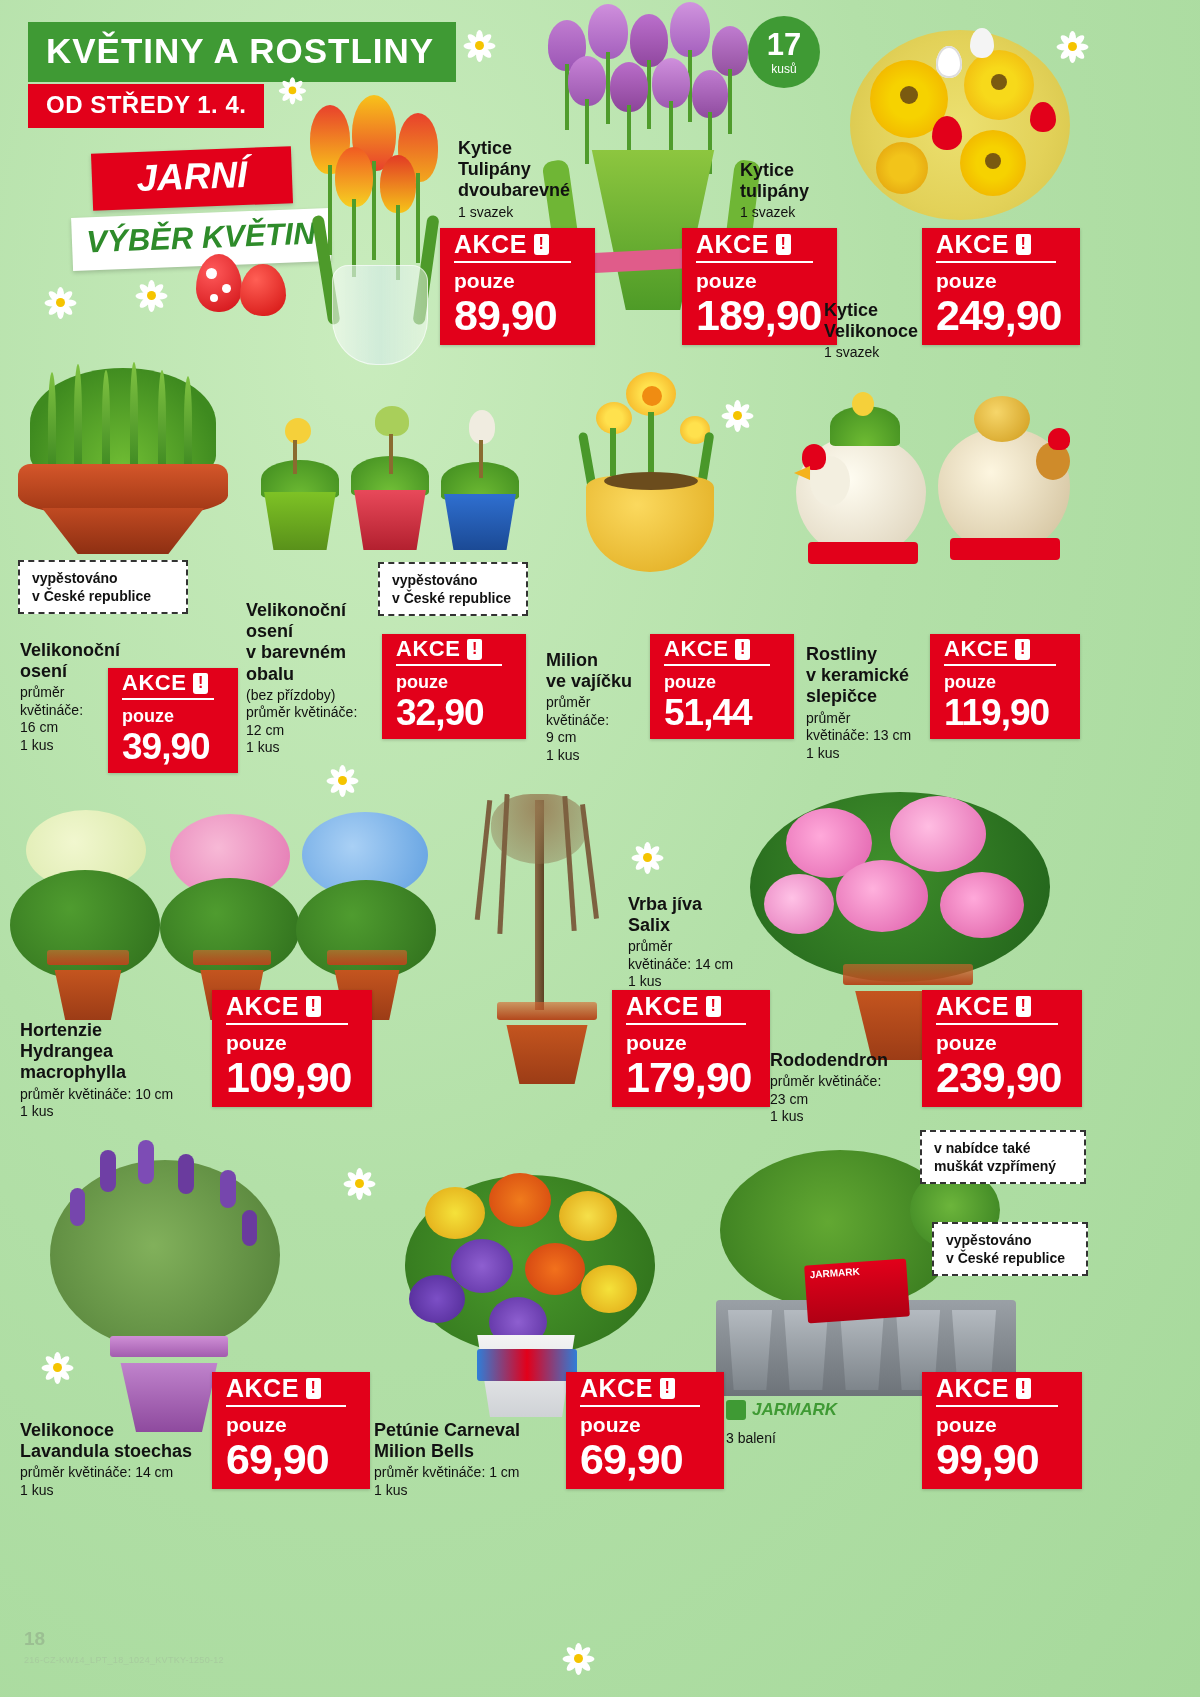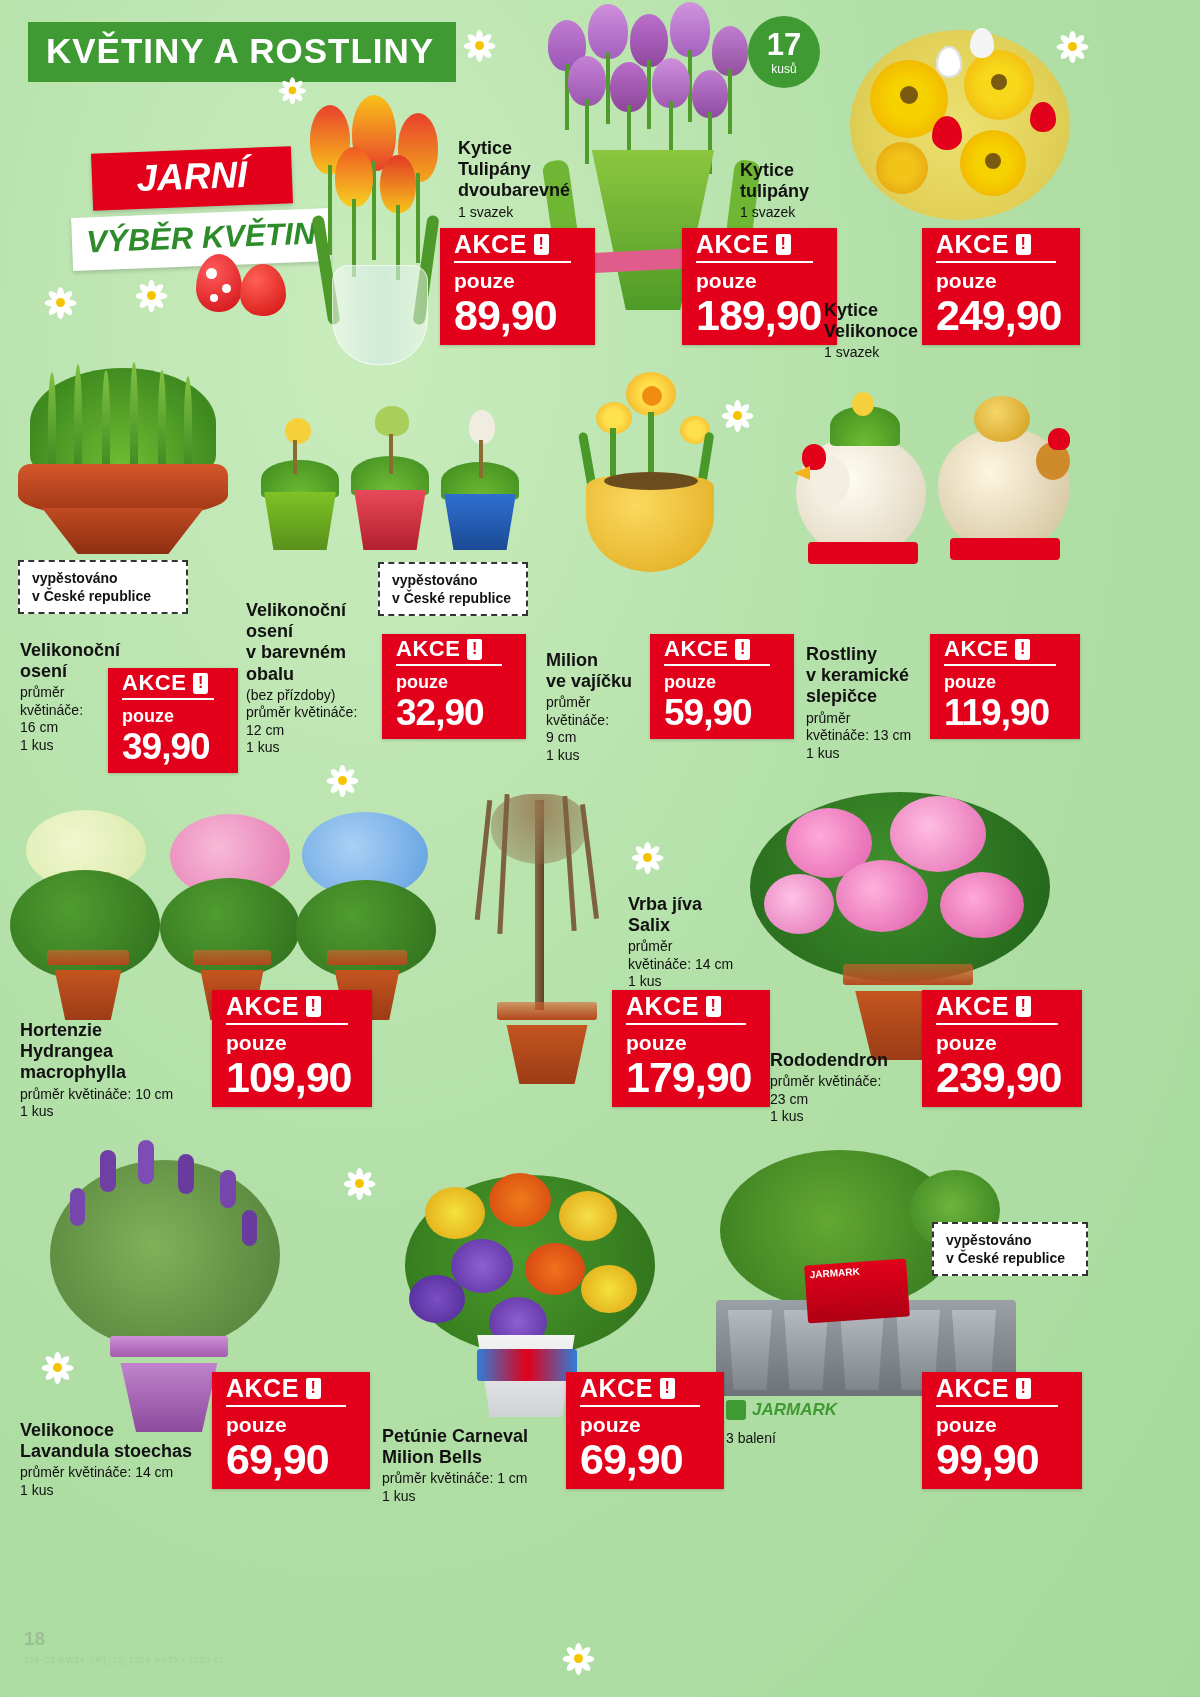--- a/index.html
+++ b/index.html
@@ -184,20 +184,21 @@
     left: 24px; top: 1655px;
     color: #a7cc9e; font-size: 9px; letter-spacing: .3px;
   }
 </style>
 </head>
 <body>
 
 <div class="page">
 
   <div class="abs hdr-title">KVĚTINY A ROSTLINY</div>
+  <div class="abs hdr-sub">OD STŘEDY 1. 4.</div>
 
   <div class="abs jarni-wrap">
     <div class="jarni">JARNÍ</div>
     <div class="vyber">VÝBĚR KVĚTIN</div>
   </div>
 
   <div class="abs badge17">
     <div class="num">17</div>
     <div class="lbl">kusů</div>
   </div>
@@ -464,21 +465,21 @@
       <span>9 cm</span><br>
       <span>1 kus</span>
     </div>
   </div>
   <div class="abs price small" style="left:650px; top:634px; width:144px;">
     <div class="akce">
         <span>AKCE</span>
         <span class="excl">!</span>
       </div>
     <div class="pouze">pouze</div>
-    <div class="val">59,90</div>
+    <div class="val">51,44</div>
   </div>
 
   <div class="abs" style="left:806px; top:644px; width:124px;">
     <div class="ptitle">
       <span>Rostliny</span><br>
       <span>v keramické</span><br>
       <span>slepičce</span>
     </div>
     <div class="pdesc">
       <span>průměr</span><br>
@@ -637,20 +638,24 @@
     <div class="abs" style="left:26px; top:160px; width:48px; height:80px; background:linear-gradient(180deg,#b4bac0,#7e858b); clip-path:polygon(4% 0,96% 0,84% 100%,16% 100%);"></div>
     <div class="abs" style="left:82px; top:160px; width:48px; height:80px; background:linear-gradient(180deg,#b4bac0,#7e858b); clip-path:polygon(4% 0,96% 0,84% 100%,16% 100%);"></div>
     <div class="abs" style="left:138px; top:160px; width:48px; height:80px; background:linear-gradient(180deg,#b4bac0,#7e858b); clip-path:polygon(4% 0,96% 0,84% 100%,16% 100%);"></div>
     <div class="abs" style="left:194px; top:160px; width:48px; height:80px; background:linear-gradient(180deg,#b4bac0,#7e858b); clip-path:polygon(4% 0,96% 0,84% 100%,16% 100%);"></div>
     <div class="abs" style="left:250px; top:160px; width:48px; height:80px; background:linear-gradient(180deg,#b4bac0,#7e858b); clip-path:polygon(4% 0,96% 0,84% 100%,16% 100%);"></div>
     <div class="abs" style="left:106px; top:112px; width:102px; height:58px; background:linear-gradient(180deg,#e2001a,#b00014); border-radius:3px; transform:rotate(-4deg); color:#fff; font-size:10px; font-weight:bold; padding:4px 5px; line-height:1.2;">
       <span>JARMARK</span>
     </div>
   </div>
 
+  <div class="abs tag" style="left:920px; top:1130px; width:166px;">
+    <div>v nabídce také</div>
+    <div>muškát vzpřímený</div>
+  </div>
   <div class="abs tag" style="left:932px; top:1222px; width:156px;">
     <div>vypěstováno</div>
     <div>v České republice</div>
   </div>
 
   <div class="abs" style="left:20px; top:1420px; width:190px;">
     <div class="ptitle">
       <span>Velikonoce</span><br>
       <span>Lavandula stoechas</span>
     </div>
@@ -661,21 +666,21 @@
   </div>
   <div class="abs price" style="left:212px; top:1372px; width:158px;">
     <div class="akce">
         <span>AKCE</span>
         <span class="excl">!</span>
       </div>
     <div class="pouze">pouze</div>
     <div class="val">69,90</div>
   </div>
 
-  <div class="abs" style="left:382px; top:1420px; width:190px;margin-top:6px;">
+  <div class="abs" style="left:374px; top:1420px; width:190px;">
     <div class="ptitle">
       <span>Petúnie Carneval</span><br>
       <span>Milion Bells</span>
     </div>
     <div class="pdesc">
       <span>průměr květináče: 1 cm</span><br>
       <span>1 kus</span>
     </div>
   </div>
   <div class="abs price" style="left:566px; top:1372px; width:158px;">

